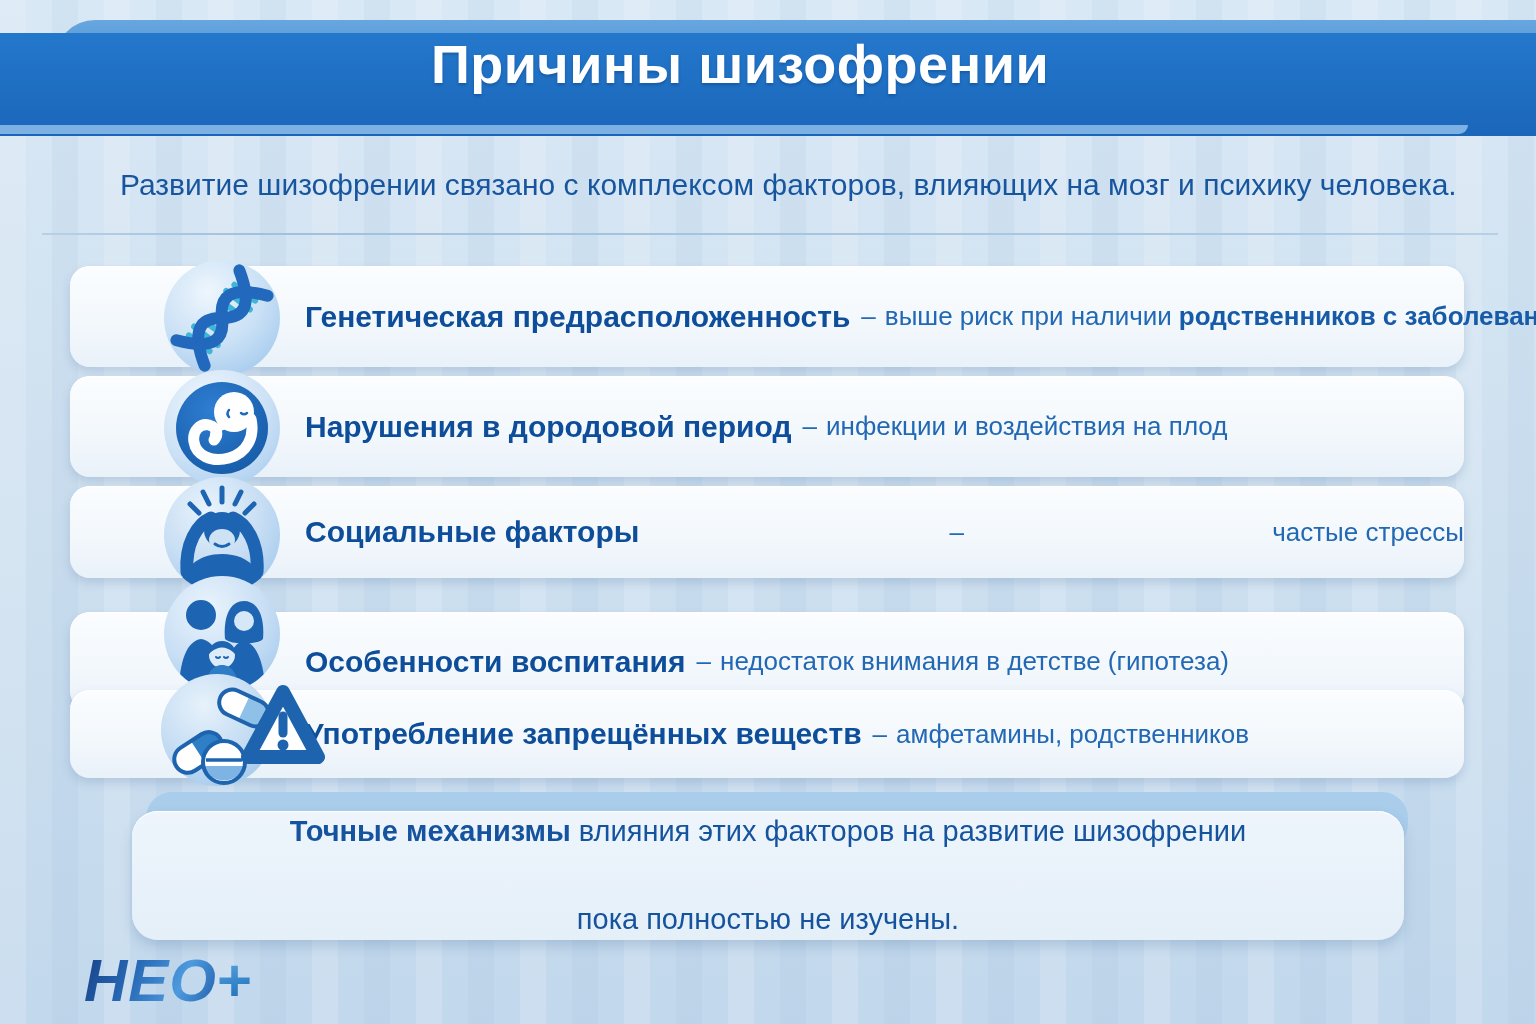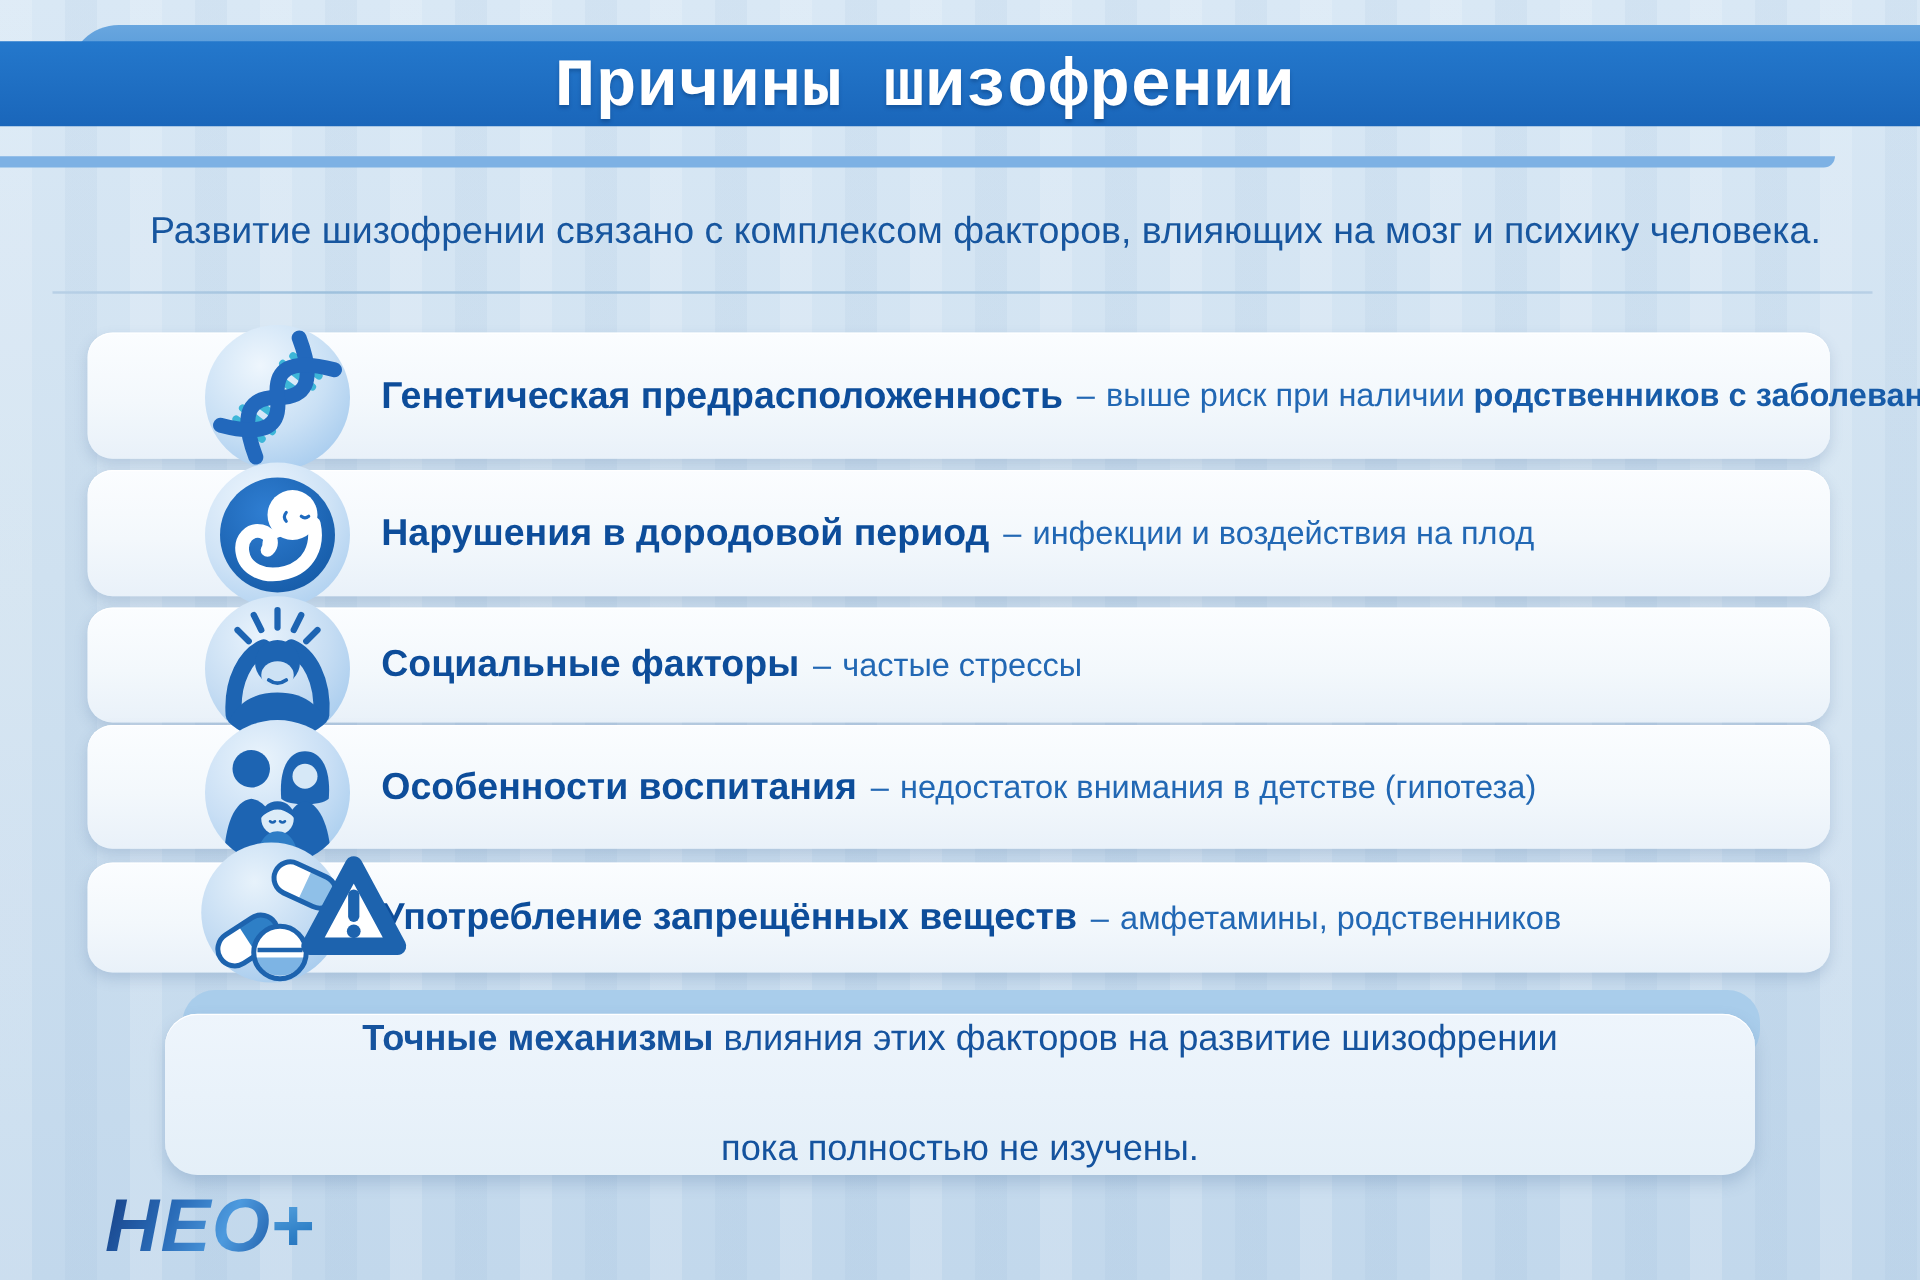--- a/index.html
+++ b/index.html
@@ -7,40 +7,40 @@
     position:relative;width:1536px;height:1024px;overflow:hidden;
     font-family:"Liberation Sans",sans-serif;
     background:
       repeating-linear-gradient(90deg, rgba(255,255,255,.16) 0 26px, rgba(255,255,255,0) 26px 52px,
         rgba(140,175,210,.10) 52px 78px, rgba(255,255,255,0) 78px 104px),
       linear-gradient(180deg,#d9e8f5 0%,#cfe1f0 45%,#c2d8ec 100%);
   }
   
   .tab-top{position:absolute;left:55px;right:0;top:20px;height:40px;
     background:linear-gradient(180deg,#68a6df,#4f95d6);border-top-left-radius:40px;}
-  .header-bar{position:absolute;left:0;right:0;top:33px;height:68px;
+  .header-bar{position:absolute;left:0;right:0;top:33px;height:103px;
     background:linear-gradient(180deg,#2478cc,#1a66ba);
-    display:flex;align-items:flex-end;justify-content:center;font-family:Liberation Mono, monospace;}
+    display:flex;align-items:flex-start;justify-content:center;}
   .tab-bottom{position:absolute;left:0;top:125px;width:1468px;height:9px;
     background:#7db1e4;border-bottom-right-radius:10px;}
   .page-title{color:#fff;font-size:54px;font-weight:bold;letter-spacing:.5px;
     text-shadow:0 2px 3px rgba(0,40,90,.3);transform:translateX(-28px);white-space:nowrap;}
   
   .intro{position:absolute;left:120px;top:168px;font-size:30px;color:#17569f;white-space:nowrap;}
   .divider{position:absolute;left:42px;right:38px;top:233px;height:2px;
     background:linear-gradient(90deg,#b8d0e6,#9fc1dd 15%,#a9c9e3 85%,#b8d0e6);}
   
   .row{position:absolute;left:70px;width:1394px;border-radius:20px;
     background:linear-gradient(180deg,#fbfdff 0%,#f3f8fc 55%,#e9f1f9 100%);
     box-shadow:0 5px 10px rgba(80,115,160,.22), inset 0 1px 0 #ffffff;
     display:flex;align-items:center;padding-left:235px;box-sizing:border-box;white-space:nowrap;}
   .row-1{top:266px;height:101px;}
   .row-2{top:376px;height:101px;}
-  .row-3{top:486px;height:92px;}
-  .row-4{top:580px;height:99px;}
+  .row-3{top:486px;height:92px;justify-content:space-between;}
+  .row-4{top:612px;height:99px;}
   .row-5{top:690px;height:88px;}
   .c-title{font-size:30px;font-weight:bold;color:#0d4d9a;}
   .c-dash{font-size:26px;color:#2268b4;margin:0 9px 0 11px;}
   .c-desc{font-size:26px;color:#2268b4;}
   .c-strong{font-weight:bold;color:#175ba8;margin-left:7px;}
   
   .icon{position:absolute;left:163px;width:118px;height:118px;}
   .icon-1{top:259px;} .icon-2{top:369px;} .icon-3{top:476px;} .icon-4{top:575px;}
   .icon-5{top:670px;left:160px;width:168px;}
   .icon svg{display:block;}

